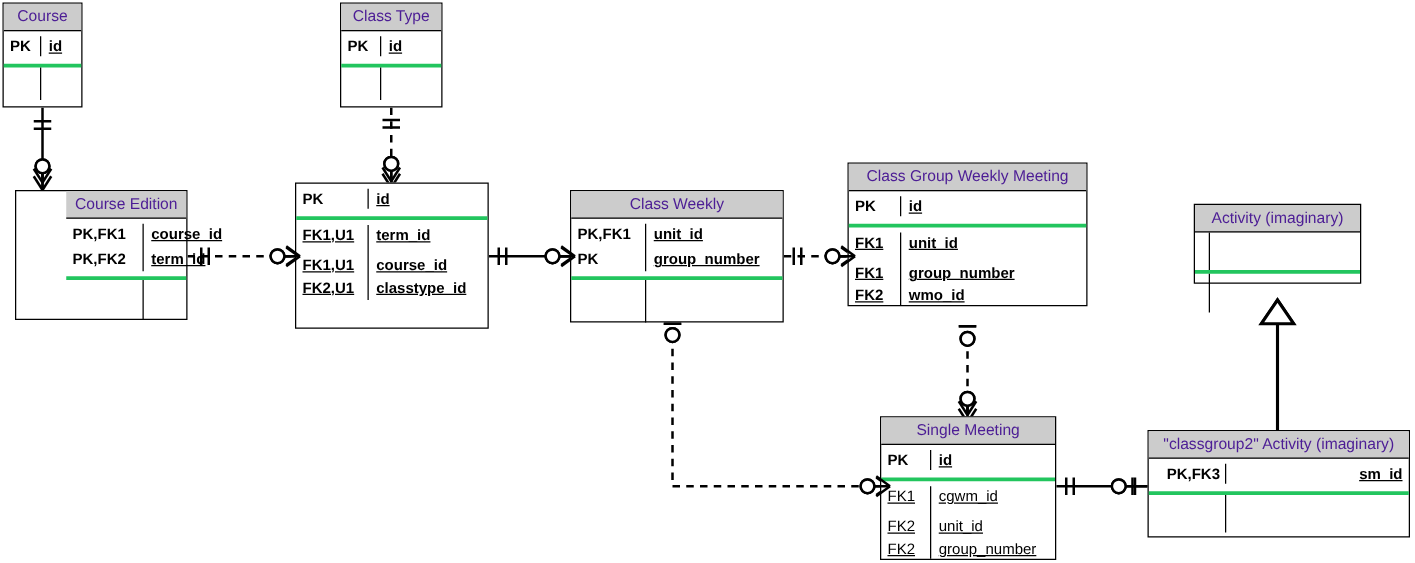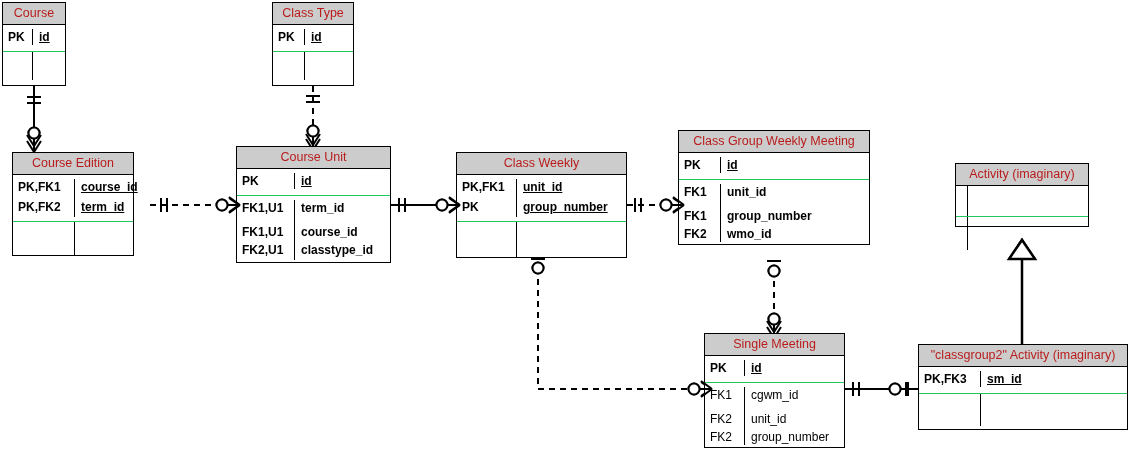--- a/index.html
+++ b/index.html
@@ -23,31 +23,32 @@
     border: 1px solid #000000;
     background: #ffffff;
     box-sizing: border-box;
     z-index: 5;
   }
   .entity-title {
     background: #cccccc;
     border-bottom: 1px solid #000000;
     text-align: center;
     font-size: 12.5px;
-    color: #b91c1c;
+    color: #4c1d95;
     padding: 3px 4px 4px 4px;
     line-height: 1.15;
     box-sizing: border-box;
     white-space: nowrap;
   }
   .section {
     box-sizing: border-box;
   }
   .section.divider {
-    border-top: 1px solid #22c55e;
+    border-top: 3px solid #22c55e;
+    text-decoration: underline;
   }
   .row {
     display: flex;
     align-items: flex-start;
     box-sizing: border-box;
     line-height: 16px;
   }
   .cell-key {
     font-size: 12px;
     font-weight: bold;
@@ -207,42 +208,41 @@
       </div>
     </div>
     <div class="section divider" style="height:29px;">
       <div class="row spacer">
         <div class="cell-key" style="width:32px; height:100%;"></div>
         <div class="cell-attr"></div>
       </div>
     </div>
   </div>
 
-  <div class="entity" style="left:12px; top:152px; width:122px; height:104px;">
+  <div class="entity" style="left:12px; top:152px; width:138px; height:104px;padding-left:40px;">
     <div class="entity-title">Course Edition</div>
     <div class="section" style="height:46px;">
       <div class="row pad-top">
         <div class="cell-key" style="width:62px; height:38px;">PK,FK1</div>
         <div class="cell-attr pkattr">course_id</div>
       </div>
       <div class="row" style="margin-top:-38px; padding-top:20px;">
         <div class="cell-key" style="width:62px; height:18px; border-right:none;">PK,FK2</div>
         <div class="cell-attr pkattr">term_id</div>
       </div>
     </div>
     <div class="section divider" style="height:35px;">
       <div class="row spacer">
         <div class="cell-key" style="width:62px; height:100%;"></div>
         <div class="cell-attr"></div>
       </div>
     </div>
   </div>
 
   <div class="entity" style="left:236px; top:146px; width:155px; height:117px;">
-    <div class="entity-title">Course Unit</div>
     <div class="section" style="height:26px;">
       <div class="row pad-top">
         <div class="cell-key" style="width:58px;">PK</div>
         <div class="cell-attr pkattr">id</div>
       </div>
     </div>
     <div class="section divider" style="height:68px;">
       <div class="row pad-top">
         <div class="cell-key" style="width:58px; height:60px;">FK1,U1</div>
         <div class="cell-attr">term_id</div>
@@ -337,21 +337,21 @@
       </div>
       <div class="row" style="margin-top:-18px; padding-top:18px;">
         <div class="cell-key" style="width:40px; height:18px; border-right:none; font-weight:normal;">FK2</div>
         <div class="cell-attr" style="font-weight:normal;">group_number</div>
       </div>
     </div>
   </div>
 
   <div class="entity" style="left:918px; top:344px; width:210px; height:86px;">
     <div class="entity-title">"classgroup2" Activity (imaginary)</div>
-    <div class="section" style="height:26px;">
+    <div class="section" style="height:26px;text-align:right;">
       <div class="row pad-top">
         <div class="cell-key" style="width:62px;">PK,FK3</div>
         <div class="cell-attr pkattr">sm_id</div>
       </div>
     </div>
     <div class="section divider" style="height:33px;">
       <div class="row spacer">
         <div class="cell-key" style="width:62px; height:100%;"></div>
         <div class="cell-attr"></div>
       </div>

